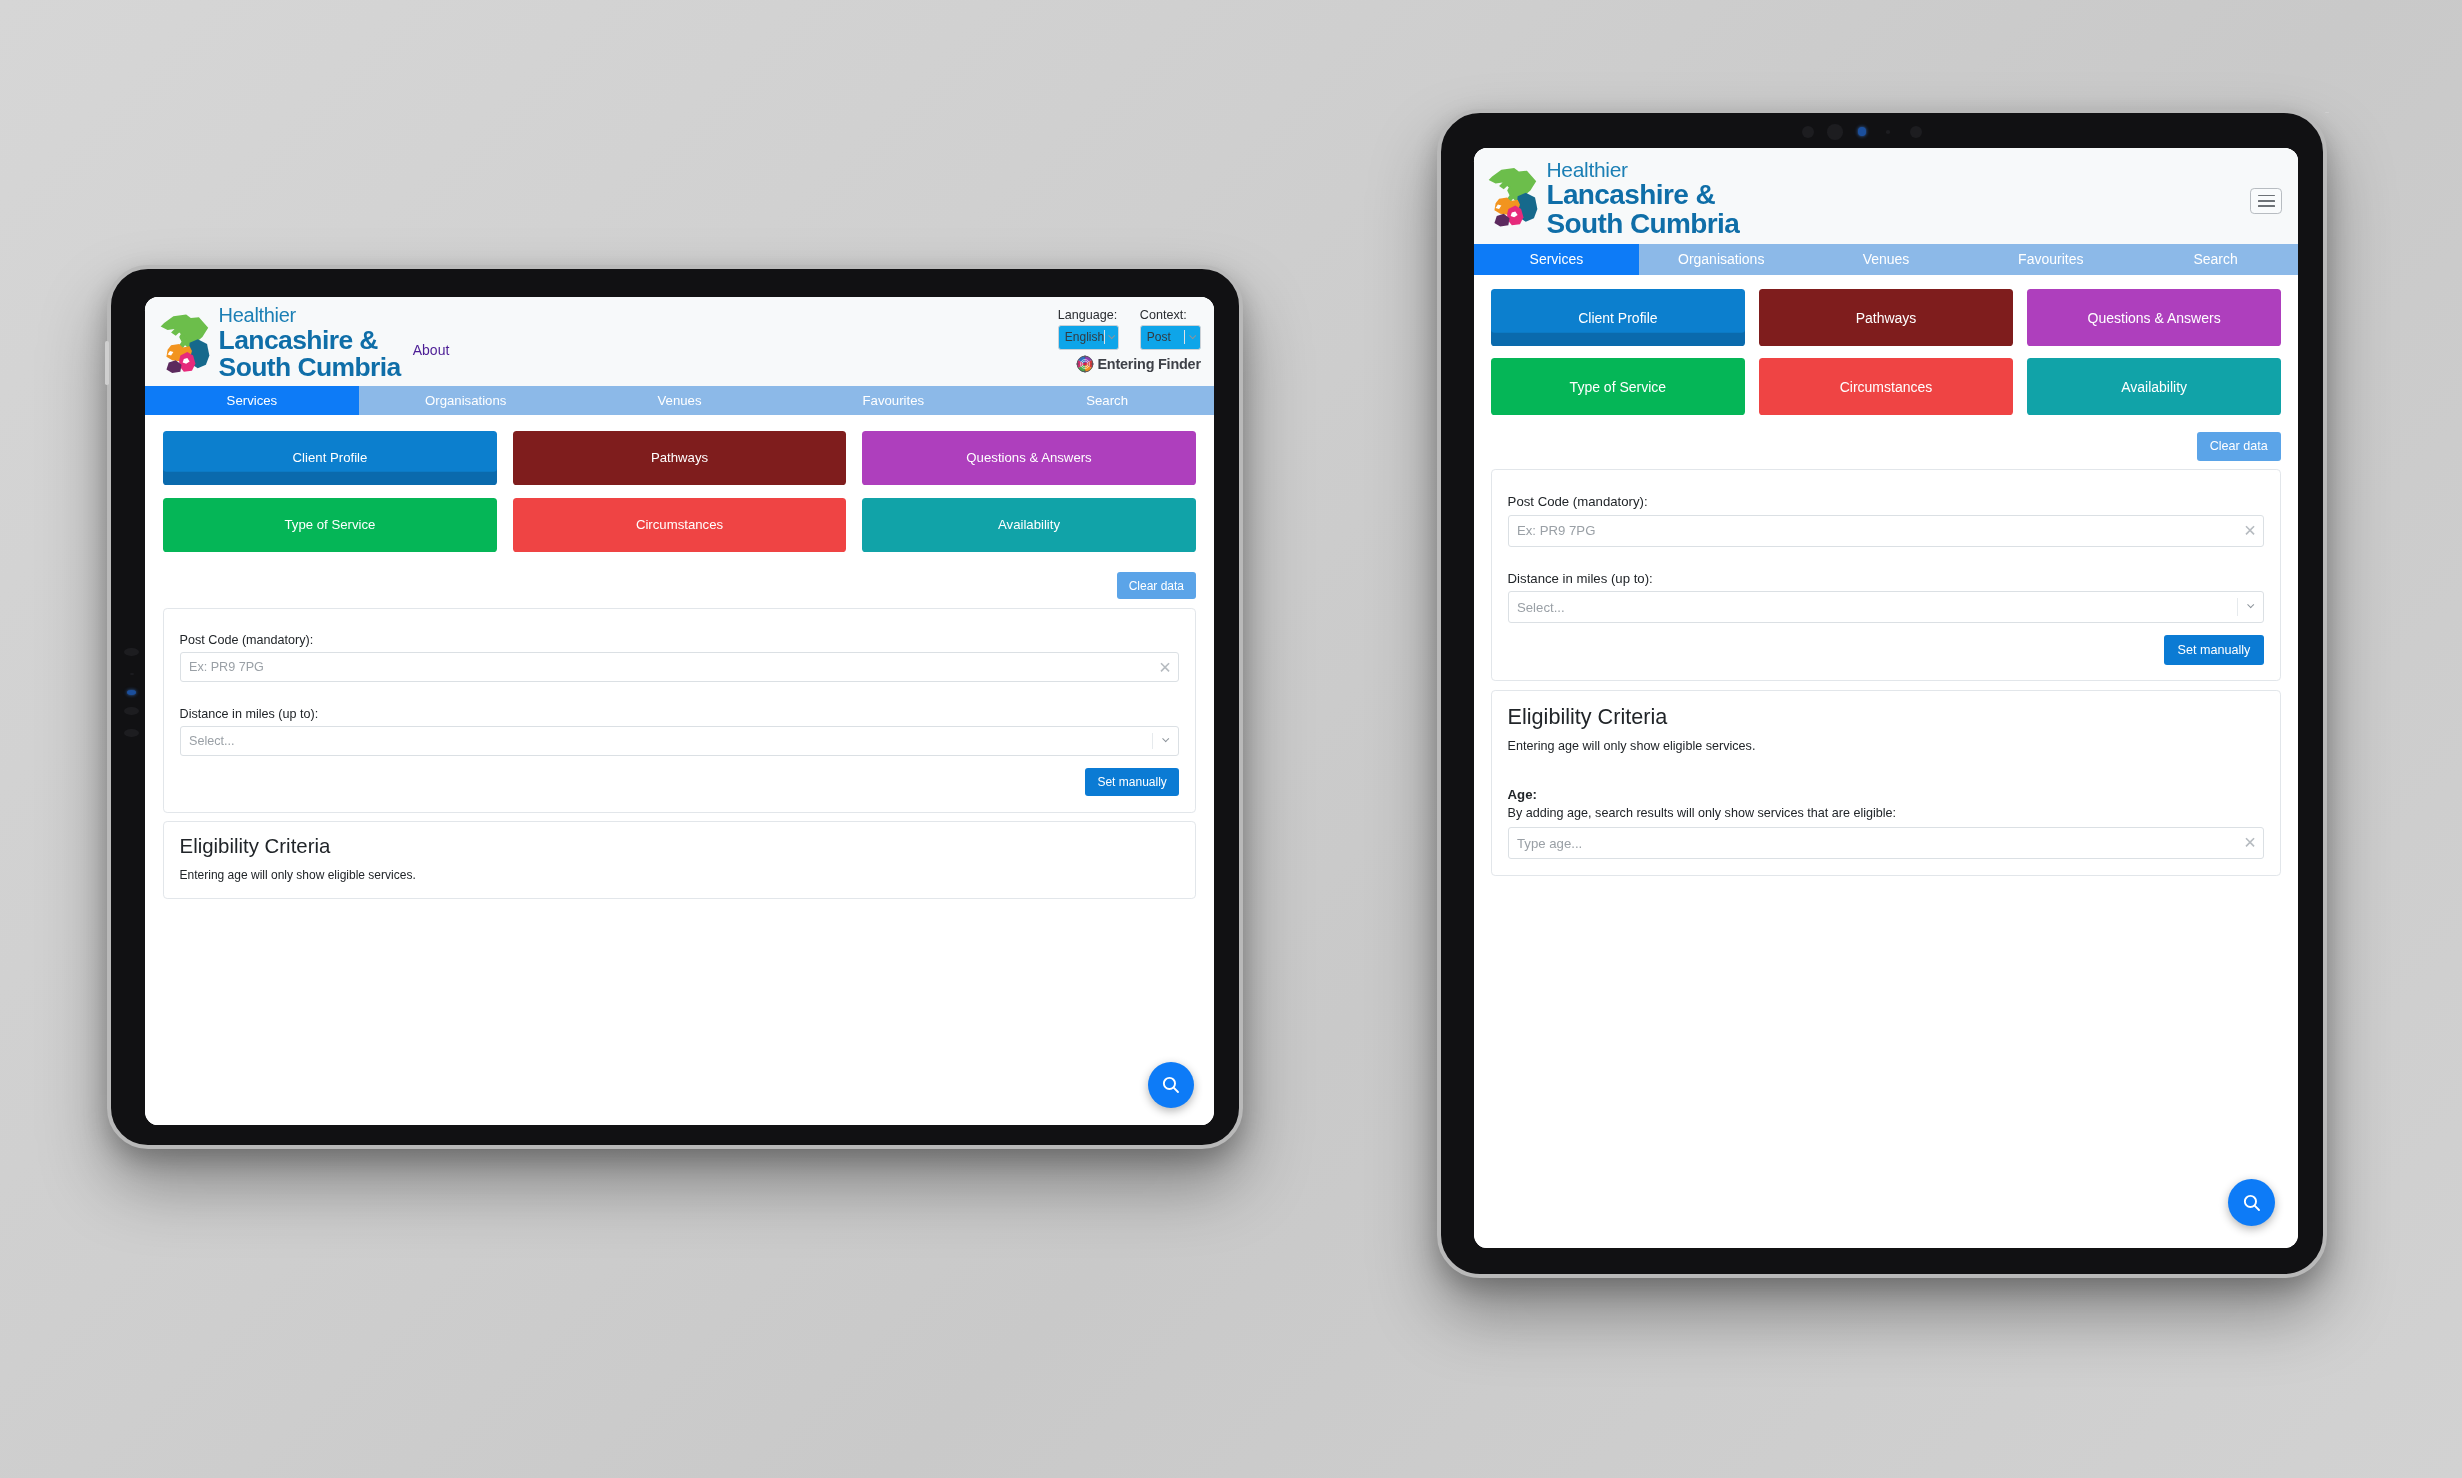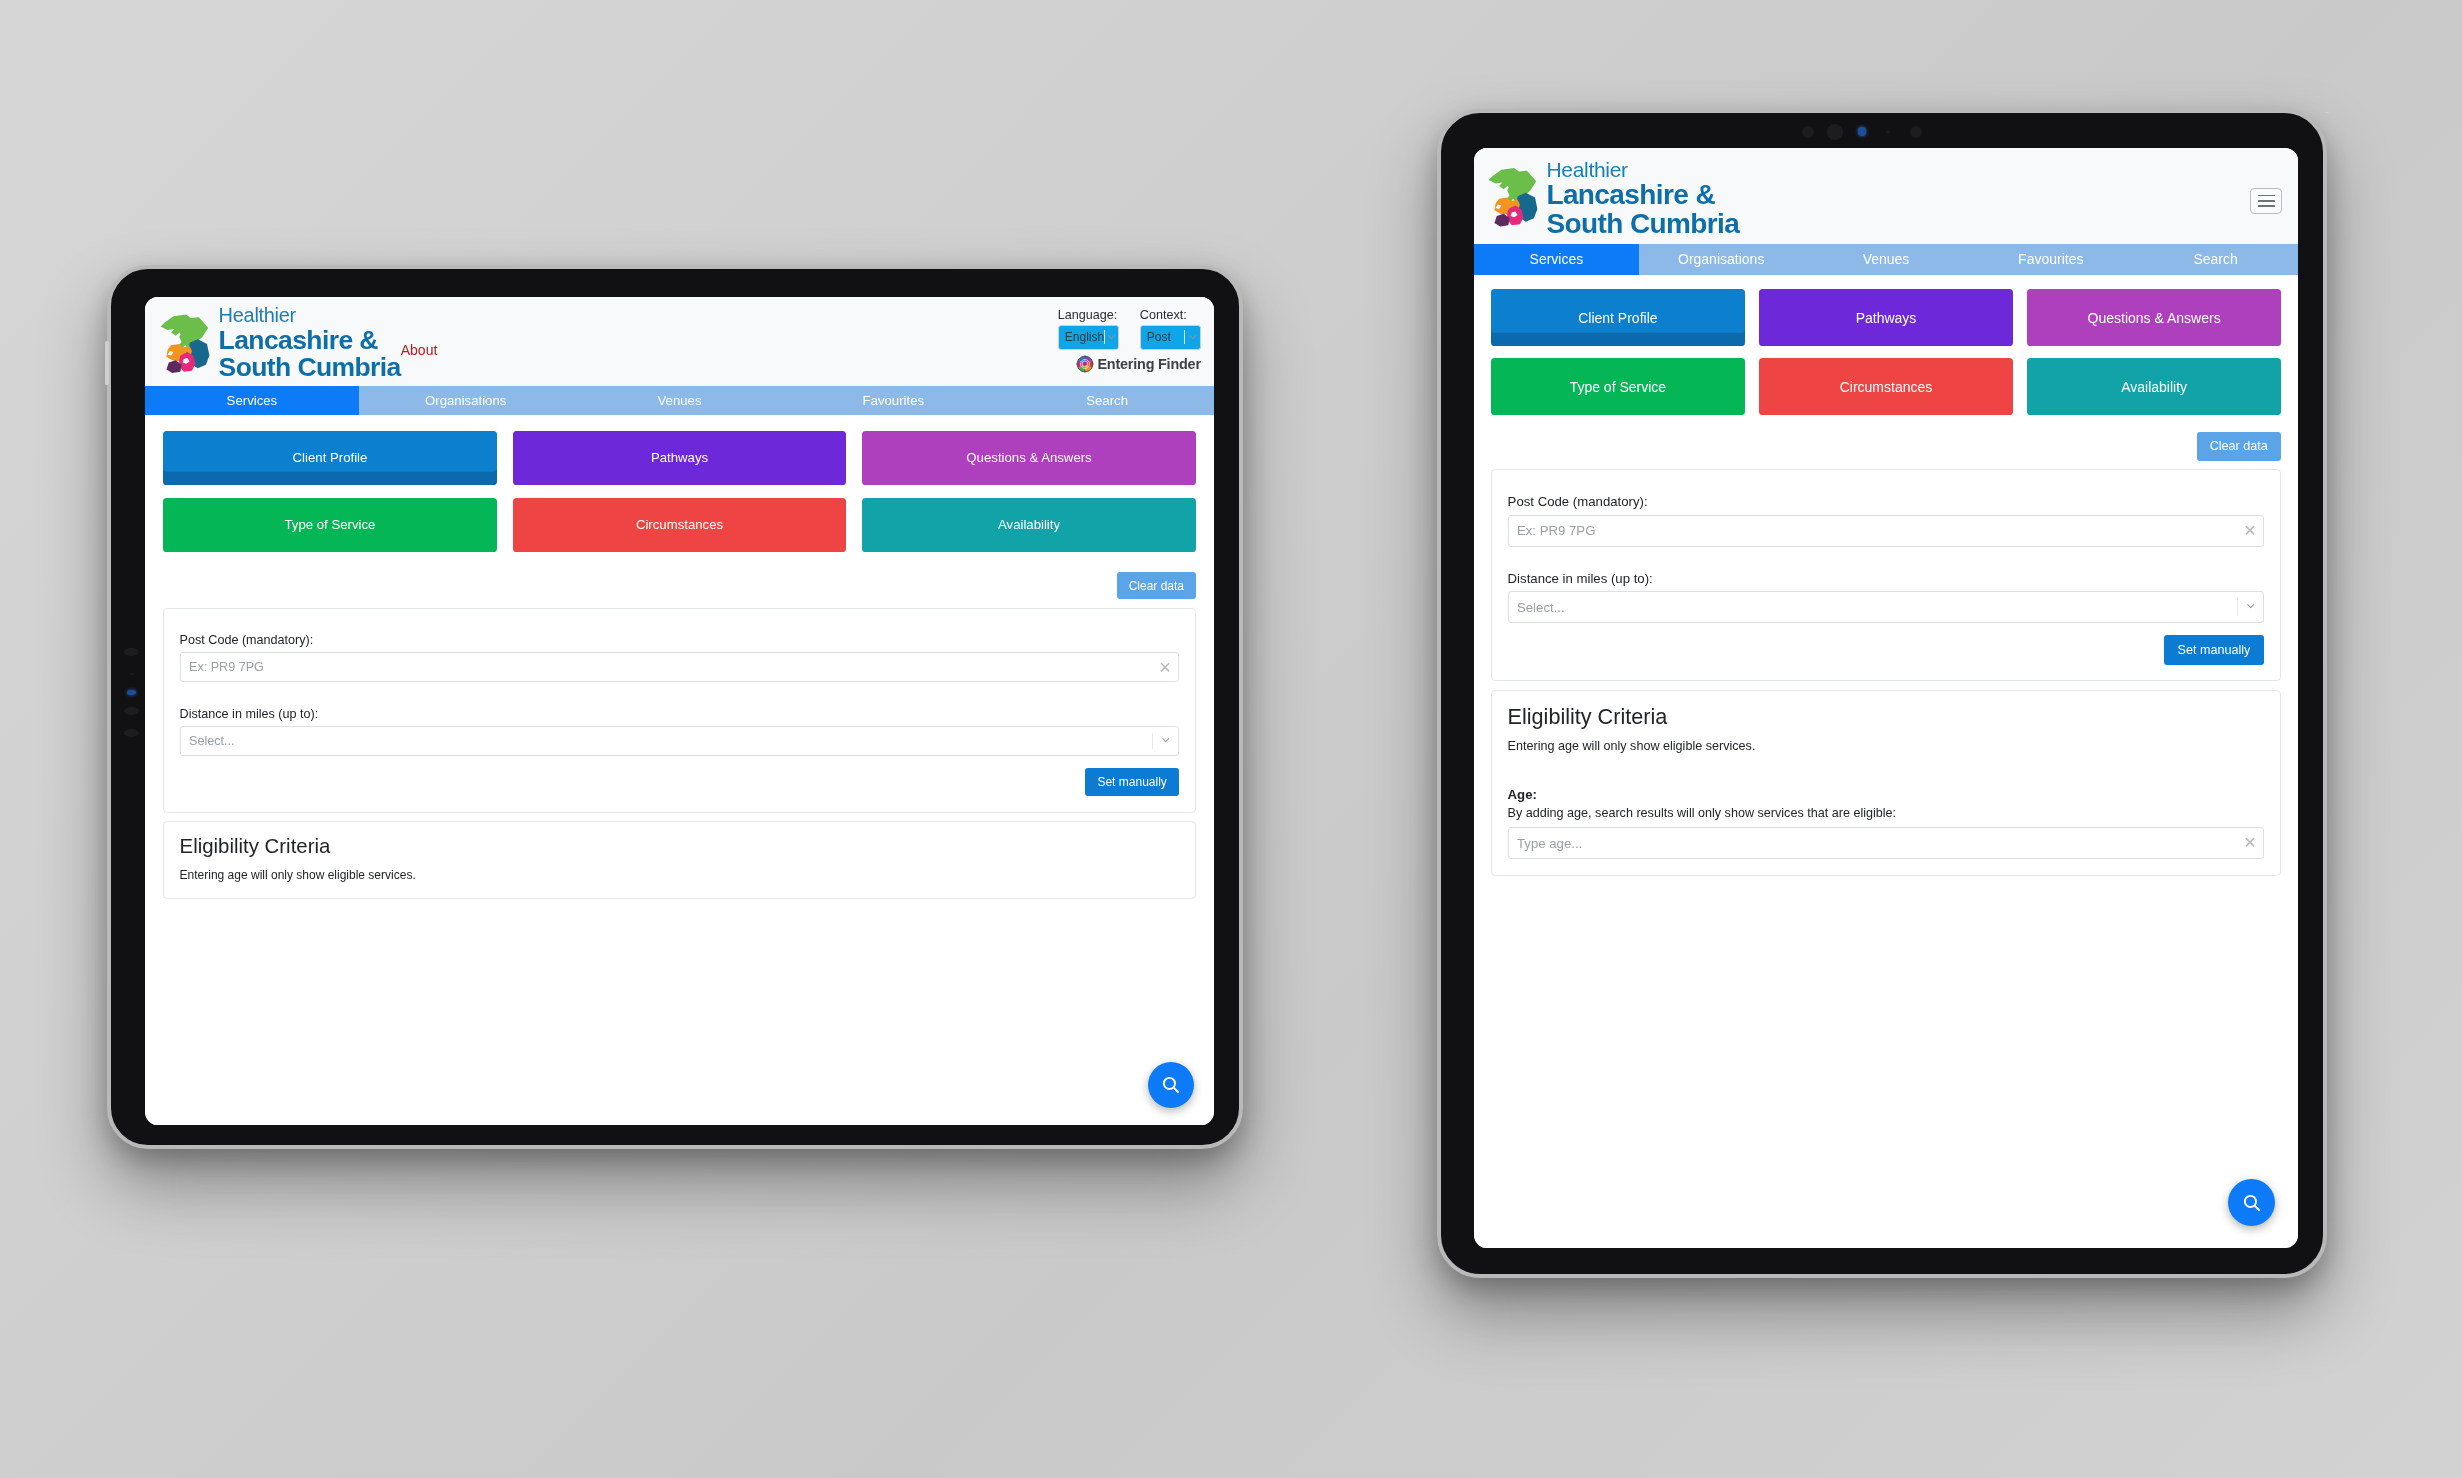--- a/index.html
+++ b/index.html
@@ -101,22 +101,23 @@
   .logo-l1 { color: #1b7fb5; font-weight: 400; letter-spacing: -0.3px; }
   .logo-l2, .logo-l3 { color: #0f6ea8; font-weight: 700; letter-spacing: -0.6px; }
   #device-left .logo-l1 { font-size: 20px; line-height: 21.6px; }
   #device-left .logo-l2 { font-size: 26.5px; line-height: 26.5px; }
   #device-left .logo-l3 { font-size: 26.5px; line-height: 28px; }
   #device-right .logo-l1 { font-size: 21px; line-height: 23px; }
   #device-right .logo-l2 { font-size: 28px; line-height: 28px; }
   #device-right .logo-l3 { font-size: 28px; line-height: 29px; }
 
   .about-link {
-    color: #b91c1c;
+    color: #4c1d95;
     font-size: 14px;
+    margin-left: 12px;
     align-self: center;
     padding-top: 9.6px;
     text-decoration: none;
     cursor: pointer;
   }
 
   .header-right {
     margin-left: auto;
     display: flex;
     flex-direction: column;
@@ -200,21 +201,21 @@
     align-items: center;
     justify-content: center;
     text-align: center;
     cursor: pointer;
     border: none;
     font-family: inherit;
   }
   #device-left .cat-btn { height: 54px; font-size: 13.2px; }
   #device-right .cat-btn { height: 57px; font-size: 14px; }
   .cat-btn.c-blue   { background: #0c7fce; box-shadow: inset 0 -13.2px 0 rgba(0,0,0,0.16); }
-  .cat-btn.c-orange { background: #6d28d9; }
+  .cat-btn.c-orange { background: #7f1d1d; }
   .cat-btn.c-purple { background: #ae3fbd; }
   .cat-btn.c-green  { background: #05b657; }
   .cat-btn.c-red    { background: #ef4444; }
   .cat-btn.c-teal   { background: #11a3a8; }
 
   
   .clear-row { display: flex; justify-content: flex-end; }
   #device-left .clear-row { padding: 12px 18px 0 18px; }
   #device-right .clear-row { padding: 10.8px 17px 0 17px; }
 

